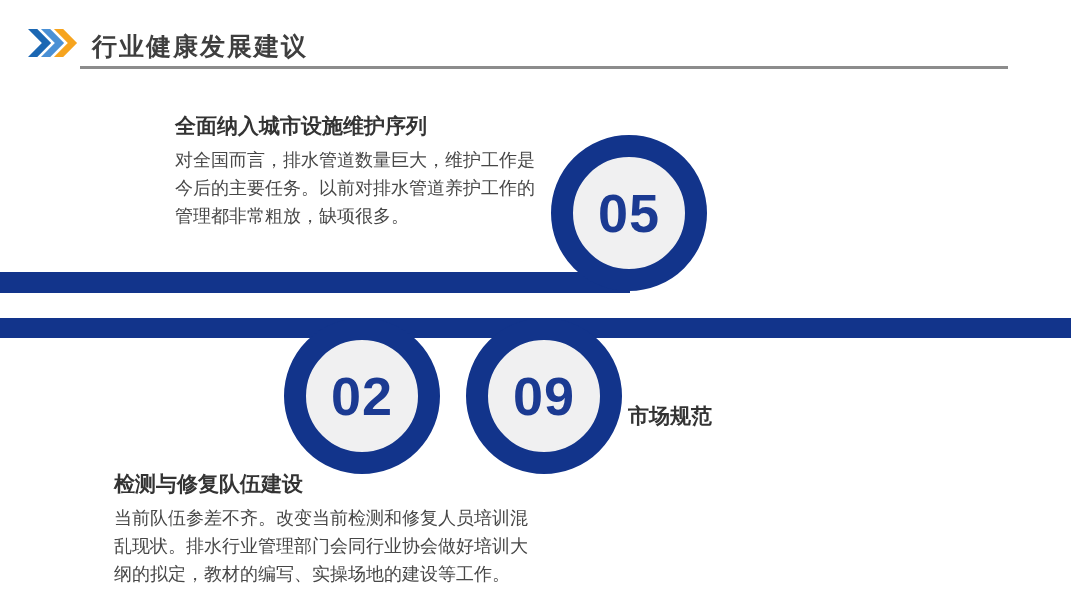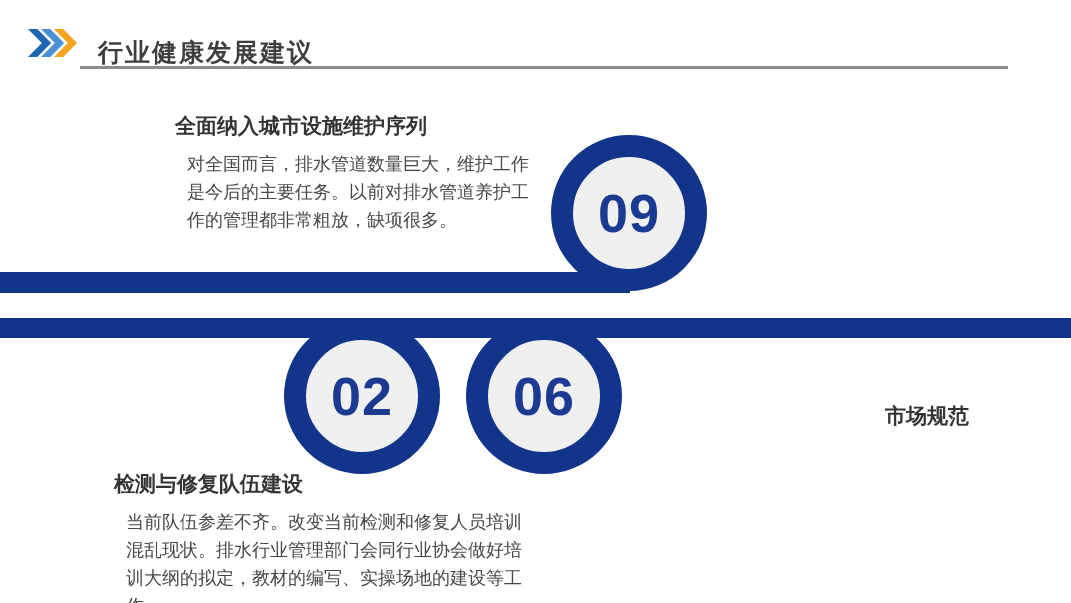--- a/index.html
+++ b/index.html
@@ -6,21 +6,21 @@
   .slide{
     position:relative;
     width:1071px;height:603px;
     background:#ffffff;
     overflow:hidden;
     font-family:"Liberation Sans","DejaVu Sans",sans-serif;
   }
   
   .chevrons{position:absolute;left:28px;top:29px;width:50px;height:28px;}
   .slide-title{
-    position:absolute;left:88px;top:26px;margin:10px;
+    position:absolute;left:88px;top:26px;margin:4px;
     font-size:25px;font-weight:bold;color:#3e3e3e;letter-spacing:2px;
     white-space:nowrap;
   }
   .divider{
     position:absolute;left:80px;top:66px;width:928px;height:3px;
     background:#8c8c8c;
   }
   
   .bar{position:absolute;background:#12348b;z-index:1;}
   .bar1{left:0;top:272px;width:630px;height:21px;}
@@ -40,51 +40,51 @@
   .c1{left:551px;top:135px;}
   .c2{left:284px;top:318px;justify-content:center;}
   .c3{left:466px;top:318px;}
   
   .block{position:absolute;z-index:3;}
   .block h3{
     margin:0 0 8px 0;
     font-size:21px;font-weight:bold;color:#333333;line-height:24px;
   }
   .block p{
-    margin:12px;
+    margin:0;
     font-size:18px;color:#474747;line-height:28px;
   }
   .b1{left:175px;top:114px;width:372px;}
   .b2{left:114px;top:472px;width:420px;}
-  .b3{left:657px;top:404px;width:312px;text-align:right;}
+  .b3{left:628px;top:404px;width:312px;}
 </style>
 </head>
 <body>
 
 <div class="slide">
 
   <svg class="chevrons" viewBox="0 0 54 30" aria-hidden="true">
     <polygon points="0,0 10,0 25,15 10,30 0,30 15,15" fill="#1b67b3"></polygon>
     <polygon points="14,0 24,0 39,15 24,30 14,30 29,15" fill="#4a90d5"></polygon>
     <polygon points="28,0 38,0 53,15 38,30 28,30 43,15" fill="#f6a41f"></polygon>
   </svg>
   <h1 class="slide-title">行业健康发展建议</h1>
   <div class="divider"></div>
 
   <div class="bar bar1"></div>
   <div class="bar bar2"></div>
 
   <div class="circle c1">
-    <span class="num">09</span>
+    <span class="num">05</span>
   </div>
   <div class="circle c2">
     <span class="num">02</span>
   </div>
   <div class="circle c3">
-    <span class="num">06</span>
+    <span class="num">09</span>
   </div>
 
   <div class="block b1">
     <h3>全面纳入城市设施维护序列</h3>
     <p>对全国而言，排水管道数量巨大，维护工作是今后的主要任务。以前对排水管道养护工作的管理都非常粗放，缺项很多。</p>
   </div>
 
   <div class="block b2">
     <h3>检测与修复队伍建设</h3>
     <p>当前队伍参差不齐。改变当前检测和修复人员培训混乱现状。排水行业管理部门会同行业协会做好培训大纲的拟定，教材的编写、实操场地的建设等工作。</p>

